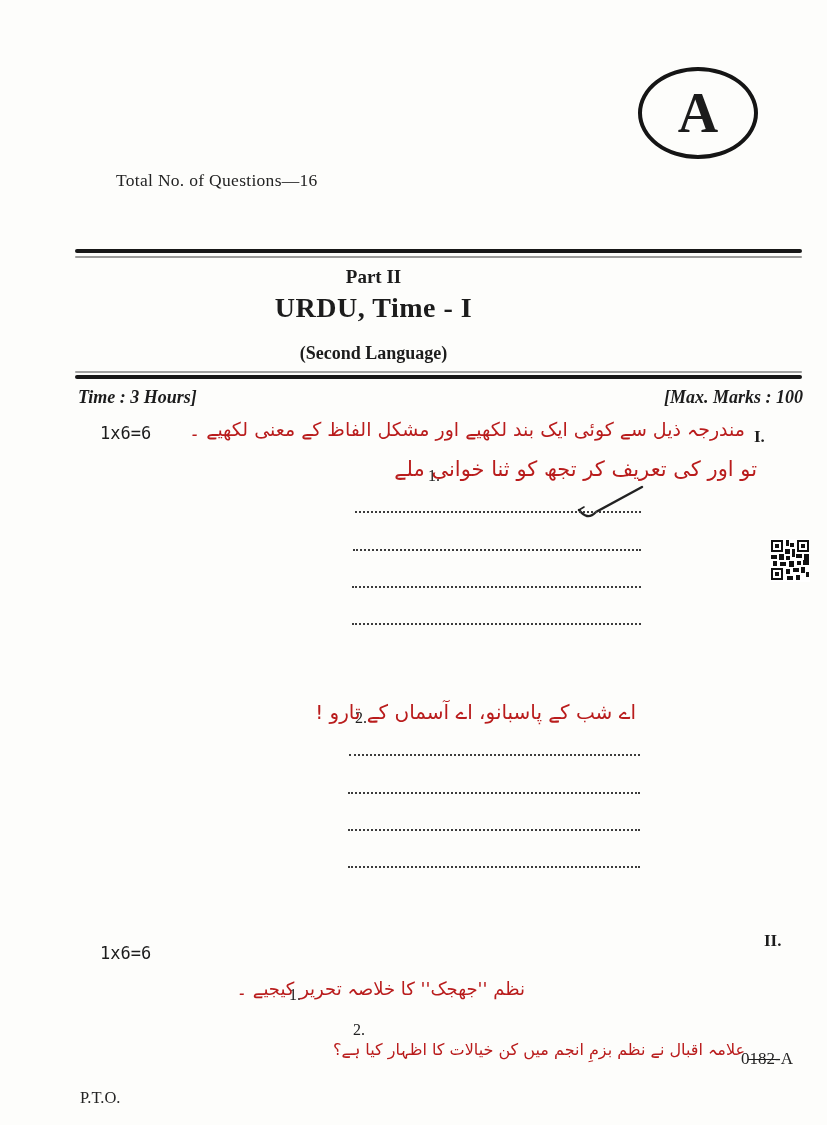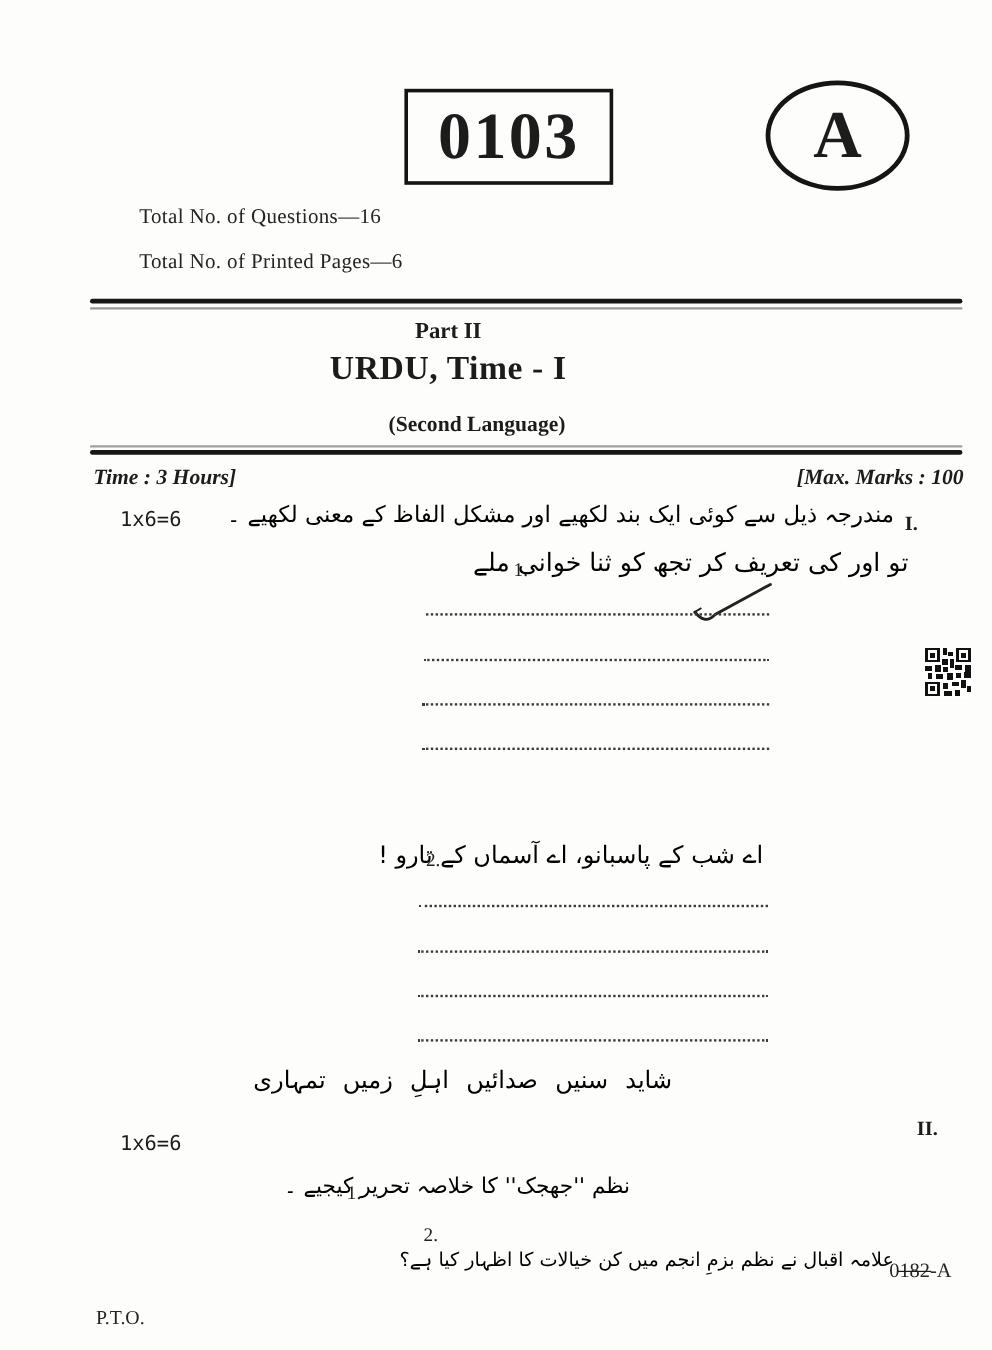--- a/index.html
+++ b/index.html
@@ -11,21 +11,21 @@
     overflow:hidden;
     font-family:"Liberation Serif", serif;
     color:#1c1c1c;
   }
   .abs{position:absolute;line-height:1.15;white-space:nowrap;}
   .mono{font-family:"DejaVu Sans Mono", monospace;}
   .urdu{
     font-family:"DejaVu Sans", sans-serif;
     direction:rtl;
     unicode-bidi:embed;
-    color:#000000;
+    color:#b91c1c;
   }
   .code-box{
     left:337px;top:74px;width:168px;height:74px;
     border:3px solid #151515;
     display:flex;align-items:center;justify-content:center;
     font-size:55px;font-weight:bold;letter-spacing:2px;
     font-family:"Liberation Serif", serif;
   }
   .set-oval{
     left:638px;top:67px;width:112px;height:84px;
@@ -36,48 +36,44 @@
   }
   .meta-line{font-size:17.5px;letter-spacing:.3px;color:#242424;margin-left:32px;}
   .rule{left:75px;width:727px;}
   .rule .thick{height:4px;background:#171717;border-radius:2px;}
   .rule .thin{height:2px;background:#7a7a7a;opacity:.75;margin-top:3px;border-radius:1px;}
   .rule2 .thin2{height:1.5px;background:#8a8a8a;opacity:.8;margin-bottom:2.5px;border-radius:1px;}
   .rule2 .thick2{height:4px;background:#171717;border-radius:2px;}
   .center-line{left:0;width:747px;text-align:center;}
   .part{font-size:19px;font-weight:bold;}
   .title{font-size:28px;font-weight:bold;letter-spacing:.5px;}
-  .subtitle{font-size:18px;font-weight:bold;padding-left:24px;}
+  .subtitle{font-size:18px;font-weight:bold;}
   .tm{font-size:18px;font-weight:bold;font-style:italic;}
   .marks-note{font-size:17px;margin-left:20px;}
   .sec-marker{font-size:17px;font-weight:bold;}
   .q-num{font-size:16px;color:#222;}
   .dotline{border-bottom:2.5px dotted #3c3c3c;height:0;}
   .footer{font-size:16.5px;color:#242424;}
   .struck{position:relative;}
   .struck:after{
     content:"";position:absolute;left:-2px;right:-1px;top:52%;
     border-top:1.6px solid #1c1c1c;
   }
   svg{display:block;}
 </style>
 </head>
 <body>
 
 <div class="page">
 
-  <div class="abs code-box">
-    <span>0103</span>
-  </div>
   <div class="abs set-oval">
     <span>A</span>
   </div>
 
   <div class="abs meta-line" style="left:84px;top:170px;">Total No. of Questions—16</div>
-  <div class="abs meta-line" style="left:84px;top:207px;">Total No. of Printed Pages—6</div>
 
   <div class="abs rule" style="top:249px;">
     <div class="thick"></div>
       <div class="thin"></div>
   </div>
 
   <div class="abs center-line part" style="top:266px;">Part II</div>
   <div class="abs center-line title" style="top:292px;">URDU, Time - I</div>
   <div class="abs center-line subtitle" style="top:343px;">(Second Language)</div>
 
@@ -147,21 +143,20 @@
 
 
   <div class="abs q-num" style="left:355px;top:709px;">2.</div>
   <div class="abs urdu" style="right:191px;top:701px;font-size:20px;">اے شب کے پاسبانو، اے آسماں کے تارو !</div>
 
   <div class="abs dotline" style="left:349px;top:754px;width:291px;"></div>
   <div class="abs dotline" style="left:348px;top:792px;width:292px;"></div>
   <div class="abs dotline" style="left:348px;top:829px;width:292px;"></div>
   <div class="abs dotline" style="left:348px;top:866px;width:292px;"></div>
 
-  <div class="abs urdu" style="right:267px;top:889px;font-size:20px;word-spacing:8px;">شاید سنیں صدائیں اہلِ زمیں تمہاری</div>
 
   <div class="abs mono marks-note" style="left:80px;top:944px;font-size:17px;">1x6=6</div>
   <div class="abs sec-marker" style="left:764px;top:931px;">II.</div>
 
   <div class="abs q-num" style="left:289px;top:986px;">1.</div>
   <div class="abs urdu" style="right:302px;top:979px;font-size:18px;">نظم ''جھجک'' کا خلاصہ تحریر کیجیے ۔</div>
 
   <div class="abs q-num" style="left:353px;top:1021px;">2.</div>
   <div class="abs urdu" style="right:82px;top:1013px;font-size:16px;margin-top:28px;">علامہ اقبال نے نظم بزمِ انجم میں کن خیالات کا اظہار کیا ہے؟</div>
 

